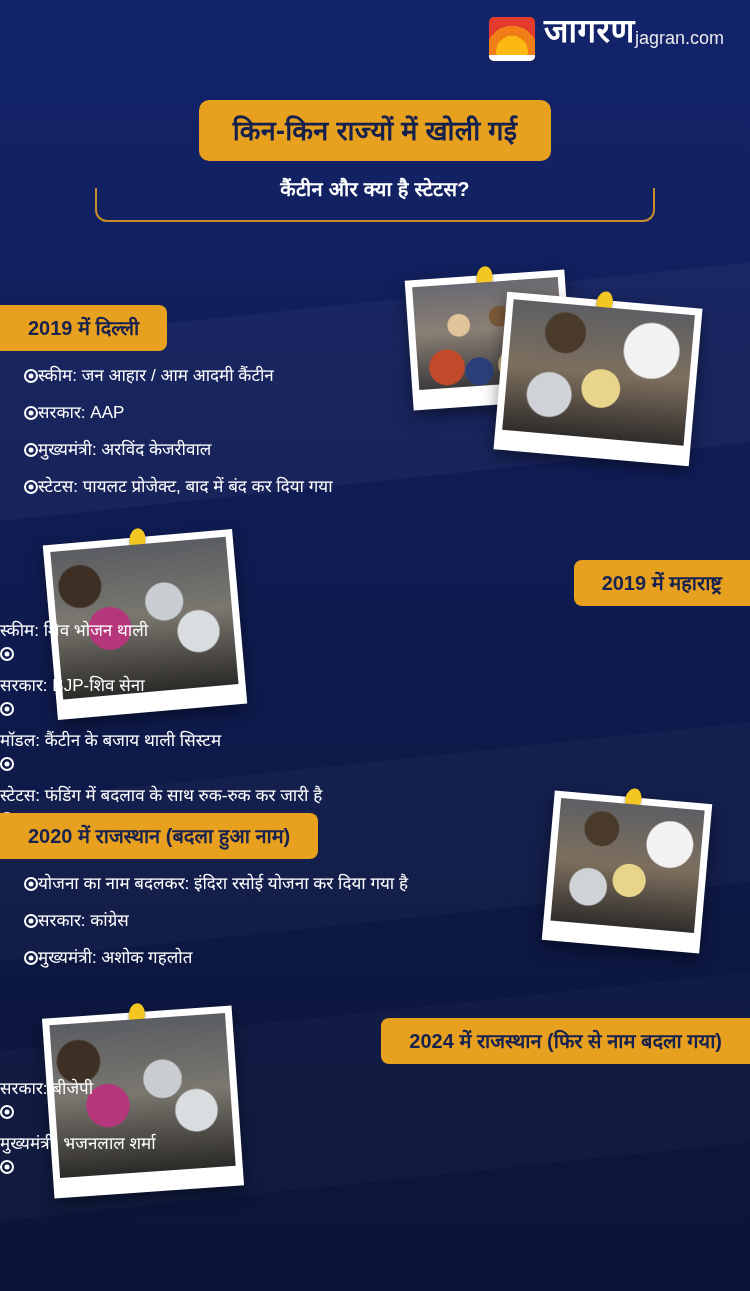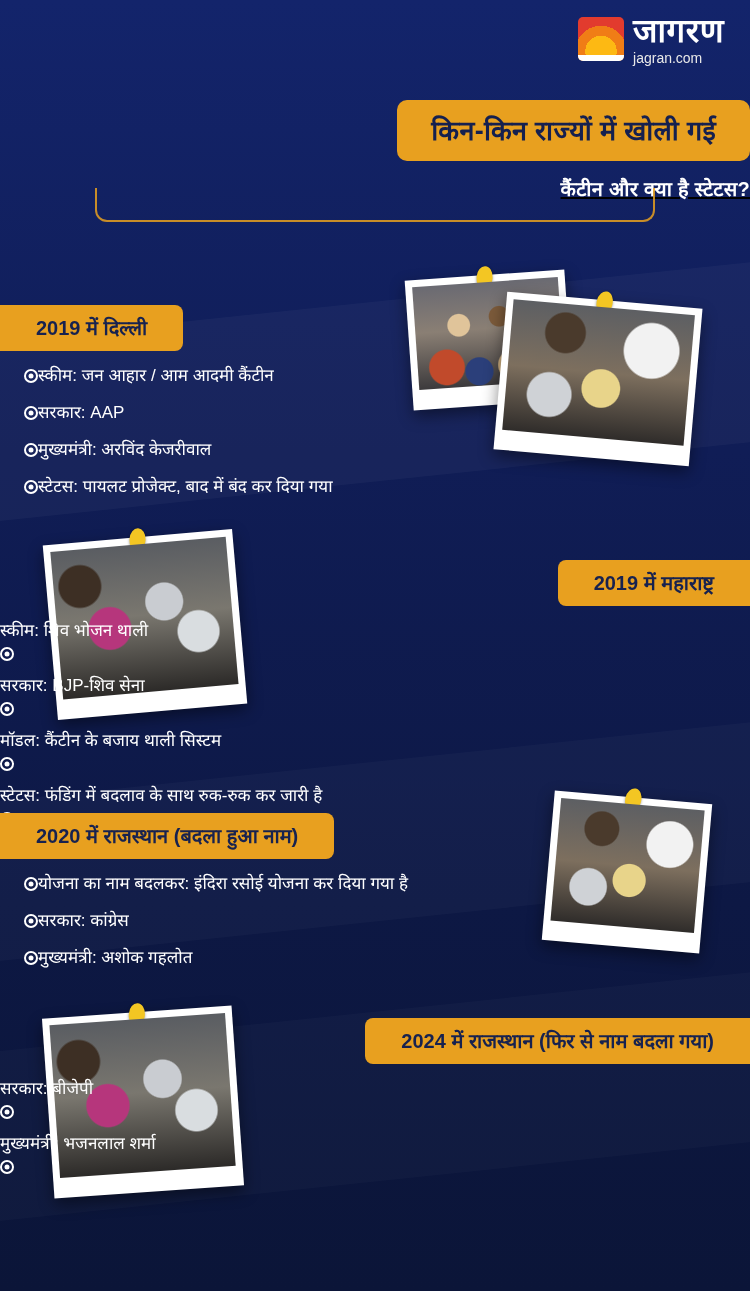--- a/index.html
+++ b/index.html
@@ -43,41 +43,40 @@
     background: radial-gradient(circle at 50% 78%, #fdb913 0 38%, #f07d16 38% 62%, #e23b2e 62% 100%);
     position: relative;
     overflow: hidden;
     margin-top: 3px;
   }
   .brand-mark::after {
     content: "";
     position: absolute; left: 0; right: 0; bottom: 0;
     height: 6px; background: #fff;
   }
-  .brand-text { display: flex; flex-direction: column; }
+  .brand-text { display: flex; flex-direction: row; align-items: flex-end; }
   .brand-name {
     color: #ffffff;
     font-size: 33px;
     font-weight: bold;
     line-height: 1.05;
     letter-spacing: 0.5px;
   }
   .brand-url {
     color: #e9e9e9;
-    font-size: 14px;
+    font-size: 18px;
     margin-top: 1px;
   }
 
   
   .title-wrap {
     position: absolute;
     top: 100px;
     left: 0; right: 0;
-    text-align: right;
-    text-decoration: underline;
+    text-align: center;
   }
   .title-line1 {
     display: inline-block;
     background: #e8a01f;
     color: #15204f;
     font-size: 27px;
     font-weight: bold;
     padding: 11px 34px 13px;
     border-radius: 10px;
     letter-spacing: 0.3px;
@@ -104,21 +103,21 @@
   }
 
   
   .section { position: absolute; width: 750px; }
   .hdr {
     display: inline-block;
     background: #e8a01f;
     color: #17224f;
     font-size: 20px;
     font-weight: bold;
-    padding: 9px 36px 10px;
+    padding: 9px 28px 10px;
     white-space: nowrap;
   }
   .hdr.left  { border-radius: 0 8px 8px 0; margin-left: 0; }
   .hdr.right { border-radius: 8px 0 0 8px; }
   .hdr-row-right { text-align: right; }
 
   ul.points { list-style: none; margin-top: 14px; }
   ul.points li {
     color: #ffffff;
     font-size: 17px;

